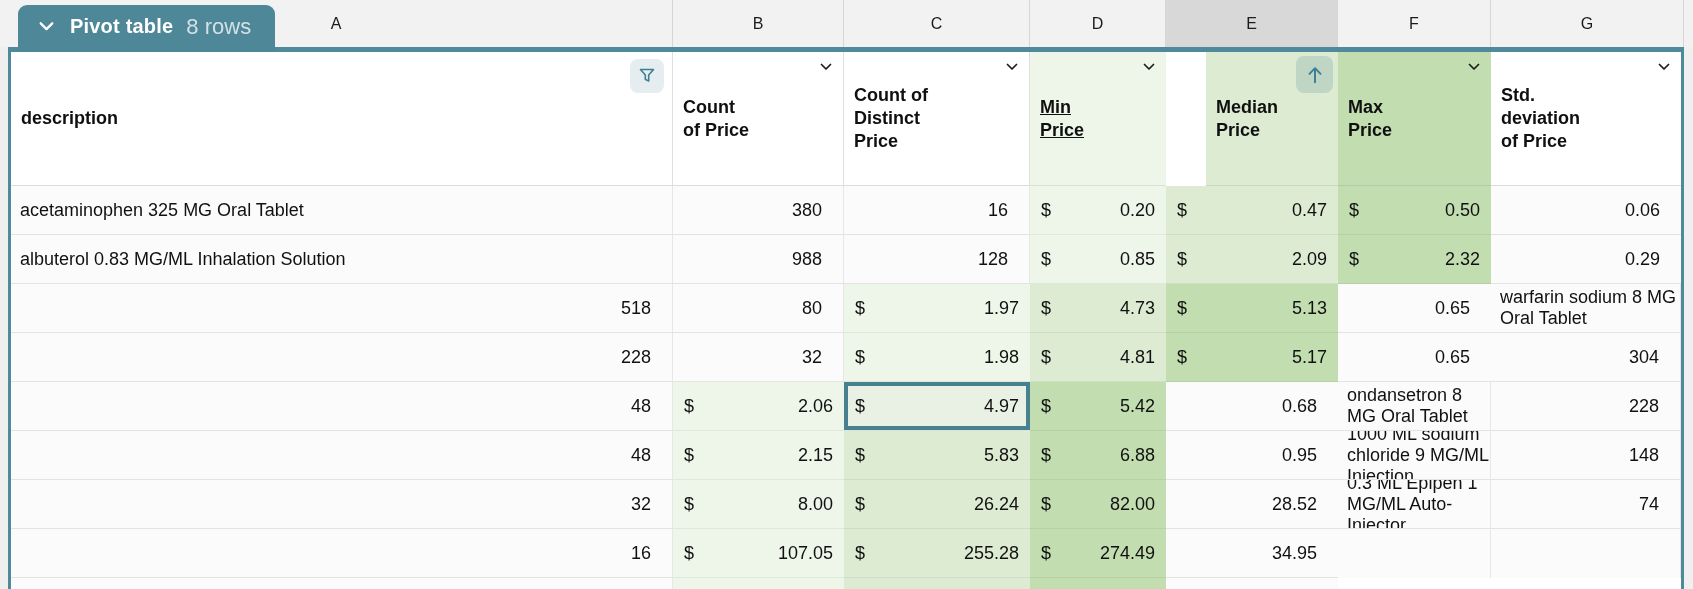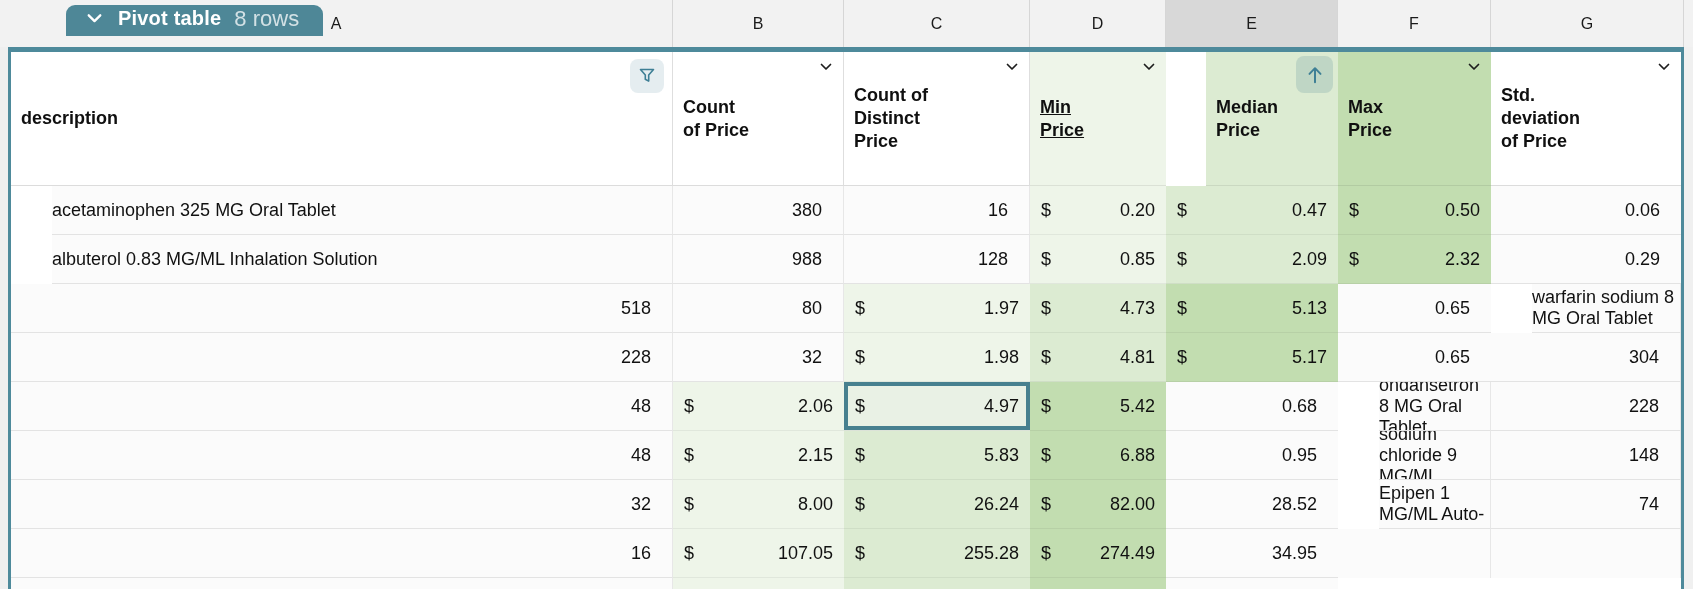--- a/index.html
+++ b/index.html
@@ -17,22 +17,22 @@
   #canvas{position:relative;width:1693px;height:589px;background:#f1f1f1;overflow:hidden;}
 
   
   #letters{position:absolute;left:0;top:0;width:1693px;height:47px;display:flex;background:#f2f2f2;}
   .letter{height:47px;display:flex;align-items:center;justify-content:center;
     font-size:16px;color:#1b1b1b;background:#f2f2f2;border-right:1px solid #d6d6d6;flex:0 0 auto;}
   .letter.sel{background:var(--selected-column-letter-bg);}
   .letter.overflow{border-right:none;}
 
   
-  #tab{position:absolute;left:18px;top:5px;height:31px;z-index:6;background:var(--accent-teal);
-    border-radius:9px 9px 0 0;display:flex;align-items:center;padding:0 24px 4px 18px;gap:13px;cursor:pointer;margin-left:48px;}
+  #tab{position:absolute;left:18px;top:5px;height:47px;z-index:6;background:var(--accent-teal);
+    border-radius:9px 9px 0 0;display:flex;align-items:center;padding:0 24px 4px 18px;gap:13px;cursor:pointer;}
   #tab .tab-title{color:#fff;font-weight:700;font-size:20px;letter-spacing:.2px;}
   #tab .tab-badge{color:rgba(255,255,255,.75);font-size:22px;}
   #tab svg{display:block;}
 
   
   #gutter-left{position:absolute;left:0;top:47px;width:8px;height:542px;background:#efefef;}
   #gutter-right{position:absolute;left:1684px;top:47px;width:9px;height:542px;background:#f0f0f0;}
 
   
   #grid{position:absolute;left:8px;top:47px;width:1676px;height:542px;z-index:4;
@@ -50,21 +50,21 @@
   .h.bg-max{background:var(--col-max-bg);border-bottom:1px solid rgba(0,0,0,.08);}
 
   .chev{position:absolute;top:7px;right:9px;width:16px;height:16px;}
   .iconbtn{position:absolute;display:flex;align-items:center;justify-content:center;border-radius:8px;cursor:pointer;}
   .filter-btn{top:7px;right:8px;width:34px;height:34px;background:rgba(70,130,150,.14);}
   .sort-btn{top:4px;right:5px;width:37px;height:37px;background:rgba(62,120,140,.18);}
 
   .c{position:relative;background:#fbfbfb;border-bottom:1px solid #e3e3e3;font-size:18px;color:#111;
     display:flex;align-items:center;overflow:hidden;cursor:cell;}
   .c.vline{border-right:1px solid #e7e7e7;}
-  .c.left{justify-content:flex-start;margin-left:41px;}
+  .c.left{padding-left:9px;justify-content:flex-start;}
   .c.right{padding-right:21px;justify-content:flex-end;}
   .c.money{padding:0 11px;justify-content:space-between;}
   .c.bg-min{background:var(--col-min-bg);border-bottom:1px solid rgba(0,0,0,.055);}
   .c.bg-median{background:var(--col-median-bg);border-bottom:1px solid rgba(0,0,0,.055);}
   .c.bg-max{background:var(--col-max-bg);border-bottom:1px solid rgba(0,0,0,.055);}
   .c.selected{background:var(--selected-cell-bg);box-shadow:inset 0 0 0 4px var(--selection);}
   .c.sliver{border-bottom:none;}
 </style>
 </head>
 <body>

